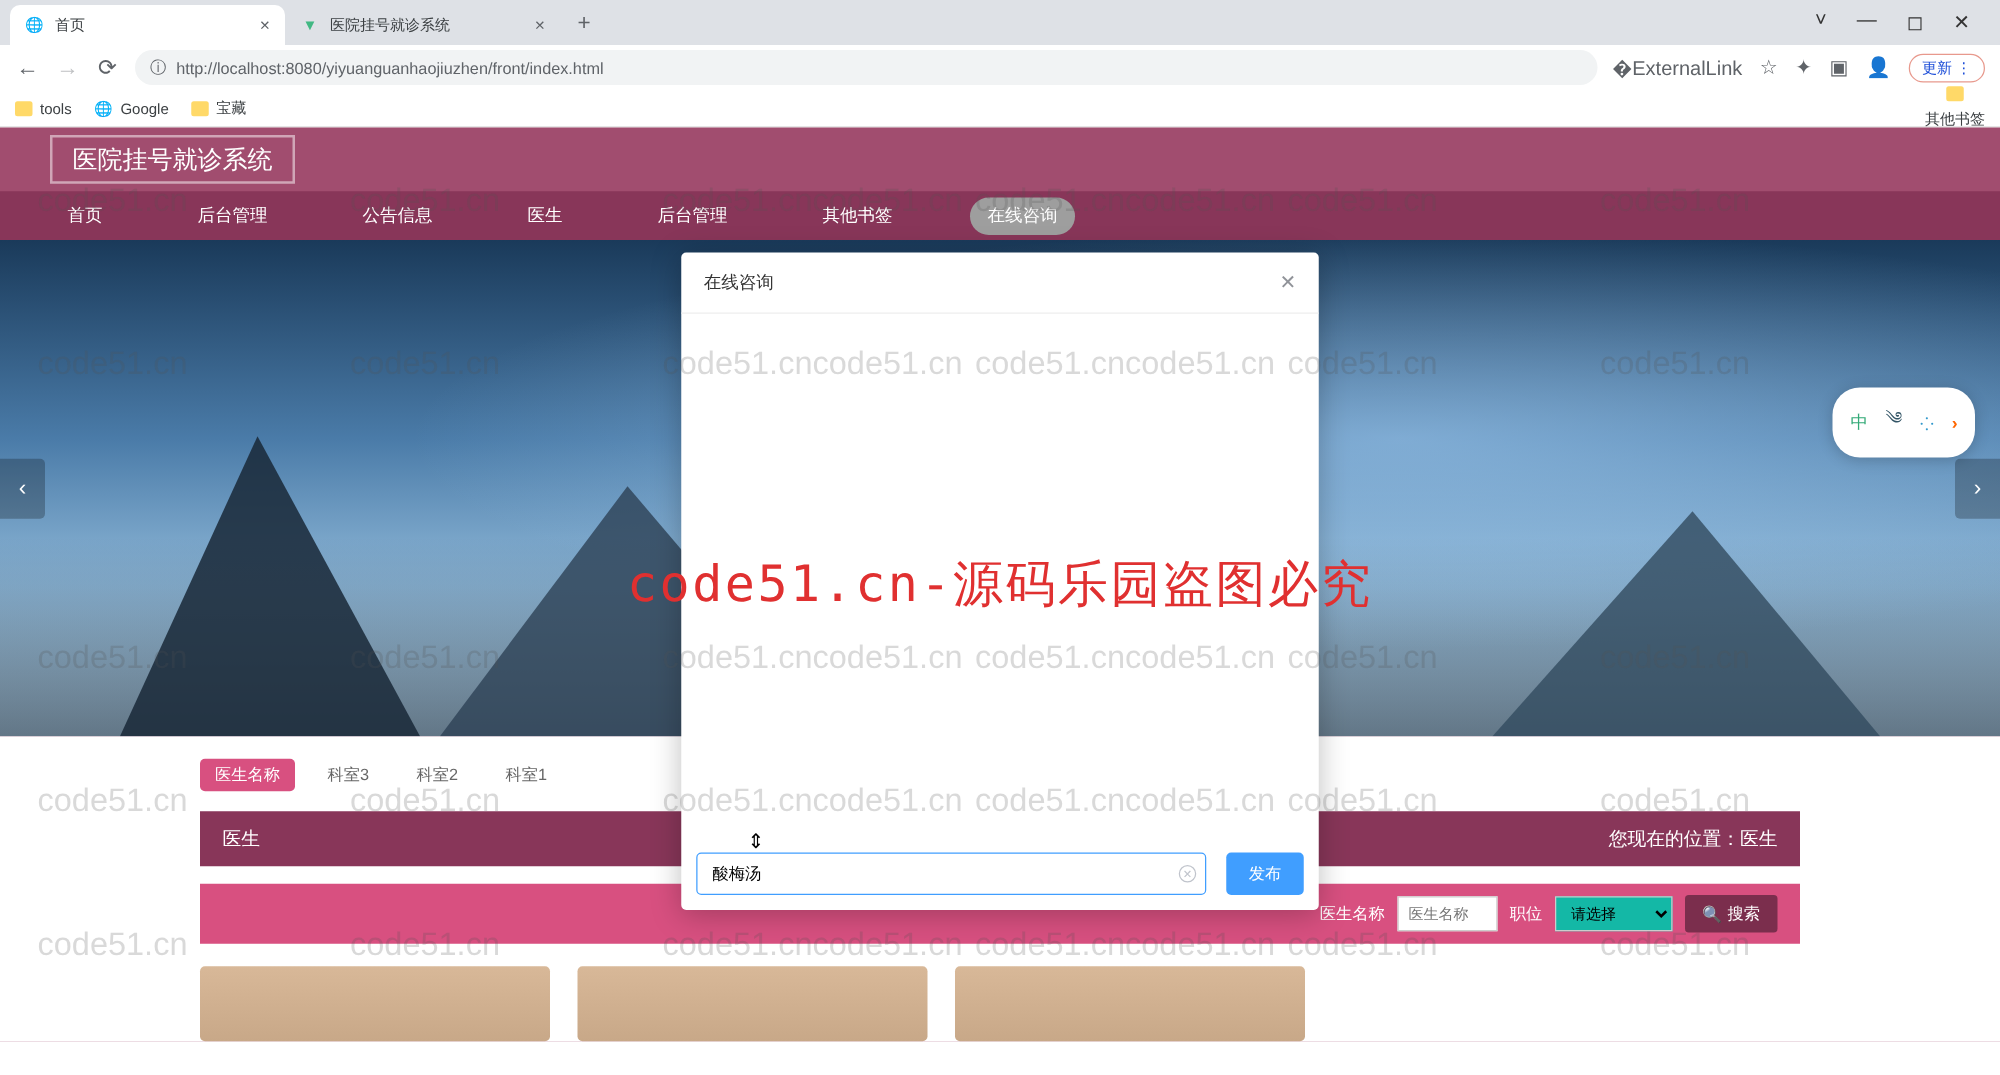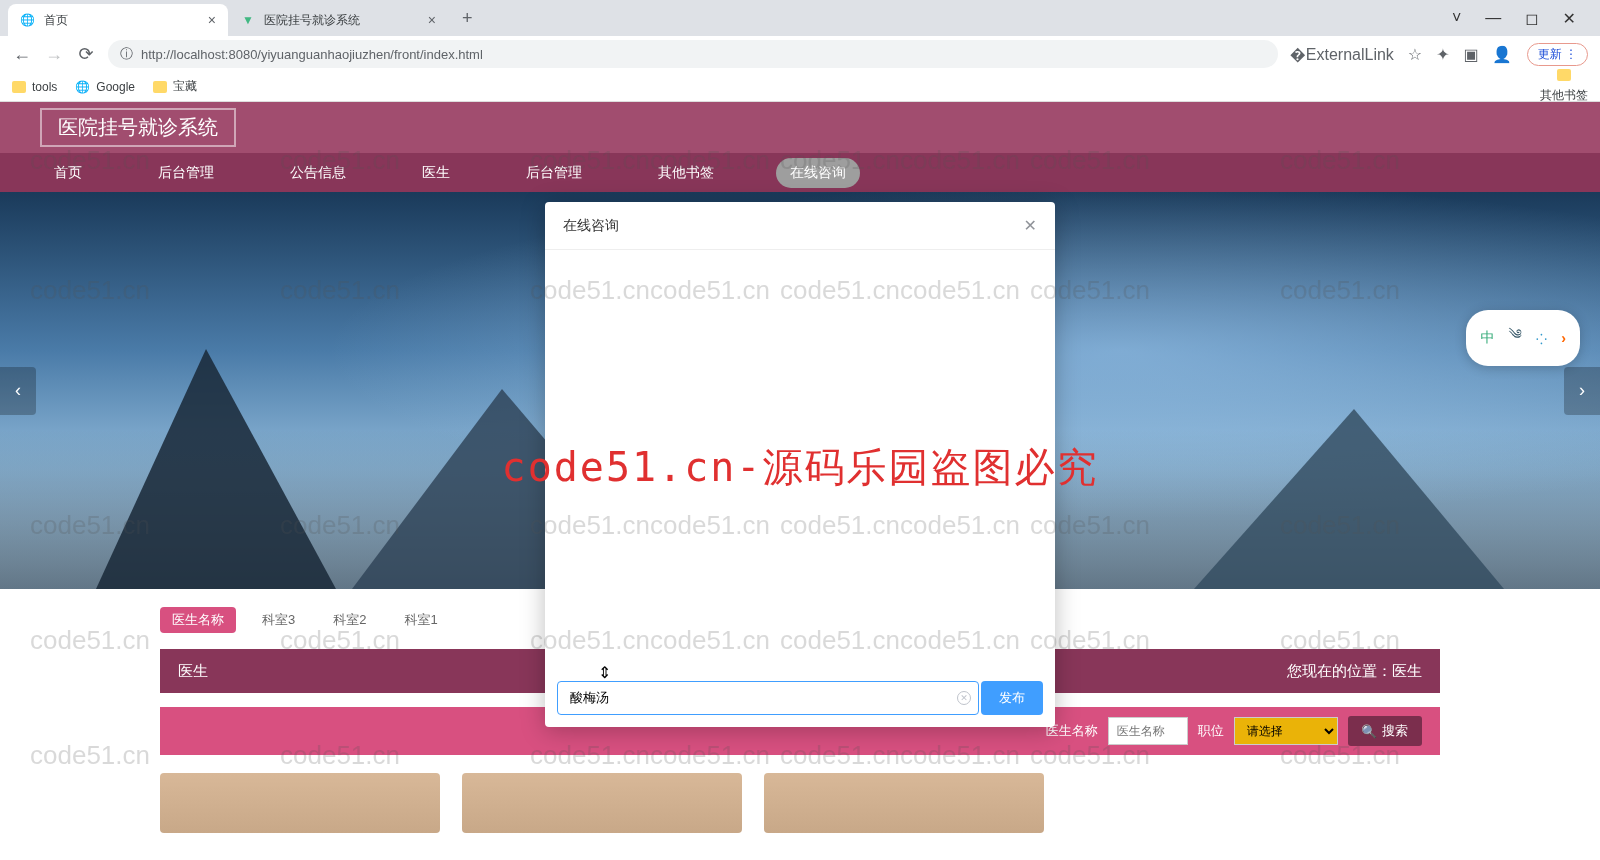--- a/index.html
+++ b/index.html
@@ -49,33 +49,33 @@
 
 .content-area { background: #fff; padding: 18px 160px 0; }
 .filter-tags { display: flex; gap: 14px; margin-bottom: 16px; }
 .tag { font-size: 13px; padding: 4px 12px; border-radius: 4px; cursor: pointer; color: #666; }
 .tag.active { background: #d85080; color: #fff; }
 
 .section-bar { background: #883659; color: #fff; height: 44px; display: flex; align-items: center; padding: 0 18px; font-size: 15px; justify-content: space-between; margin-bottom: 14px; }
 .search-bar { background: #d85080; height: 48px; display: flex; align-items: center; justify-content: flex-end; padding: 0 18px; gap: 10px; color: #fff; font-size: 13px; }
 .search-bar input, .search-bar select { height: 28px; border: 1px solid #ccc; padding: 0 8px; font-size: 12px; }
 .search-bar input { width: 80px; }
-.search-bar select { width: 104px; background: #eab308; }
+.search-bar select { width: 94px; background: #14b8a6; }
 .search-btn { background: #7b2e4d; color: #fff; border: none; padding: 6px 14px; border-radius: 3px; cursor: pointer; font-size: 13px; display: flex; align-items: center; gap: 4px; }
 
 .cards { display: flex; gap: 22px; margin-top: 18px; }
 .card { width: 280px; height: 60px; background: linear-gradient(180deg,#d8b898,#c8a888); border-radius: 4px; }
 
 
 .modal-overlay { position: absolute; top: 102px; left: 0; right: 0; bottom: 0; display: flex; justify-content: center; }
 .modal { position: absolute; top: 100px; width: 510px; background: #fff; border-radius: 4px; box-shadow: 0 4px 24px rgba(0,0,0,0.25); }
 .modal-header { display: flex; justify-content: space-between; align-items: center; padding: 14px 18px; font-size: 14px; color: #333; }
 .modal-close { cursor: pointer; color: #909399; font-size: 16px; }
 .modal-body { height: 420px; overflow-y: auto; border-top: 1px solid #eee; }
-.modal-footer { display: flex; padding: 12px; gap: 2px; align-items: center; }
+.modal-footer { display: flex; padding: 12px; gap: 16px; align-items: center; }
 .chat-input { flex: 1; height: 34px; border: 1px solid #409eff; border-radius: 4px; padding: 0 30px 0 12px; font-size: 13px; outline: none; }
 .input-wrap { position: relative; flex: 1; display: flex; }
 .input-clear { position: absolute; right: 8px; top: 50%; transform: translateY(-50%); color: #c0c4cc; font-size: 13px; cursor: pointer; border: 1px solid #c0c4cc; border-radius: 50%; width: 14px; height: 14px; display: flex; align-items: center; justify-content: center; font-size: 9px; }
 .send-btn { background: #409eff; color: #fff; border: none; padding: 8px 18px; border-radius: 4px; cursor: pointer; font-size: 13px; }
 
 
 .watermark { position: absolute; color: rgba(80,80,80,0.22); font-size: 26px; font-weight: 500; pointer-events: none; white-space: nowrap; }
 .big-red { position: absolute; left: 50%; top: 440px; transform: translateX(-50%); color: #e03030; font-size: 40px; font-weight: 500; z-index: 100; pointer-events:none; font-family: monospace, sans-serif; letter-spacing: 2px;}
 
 

